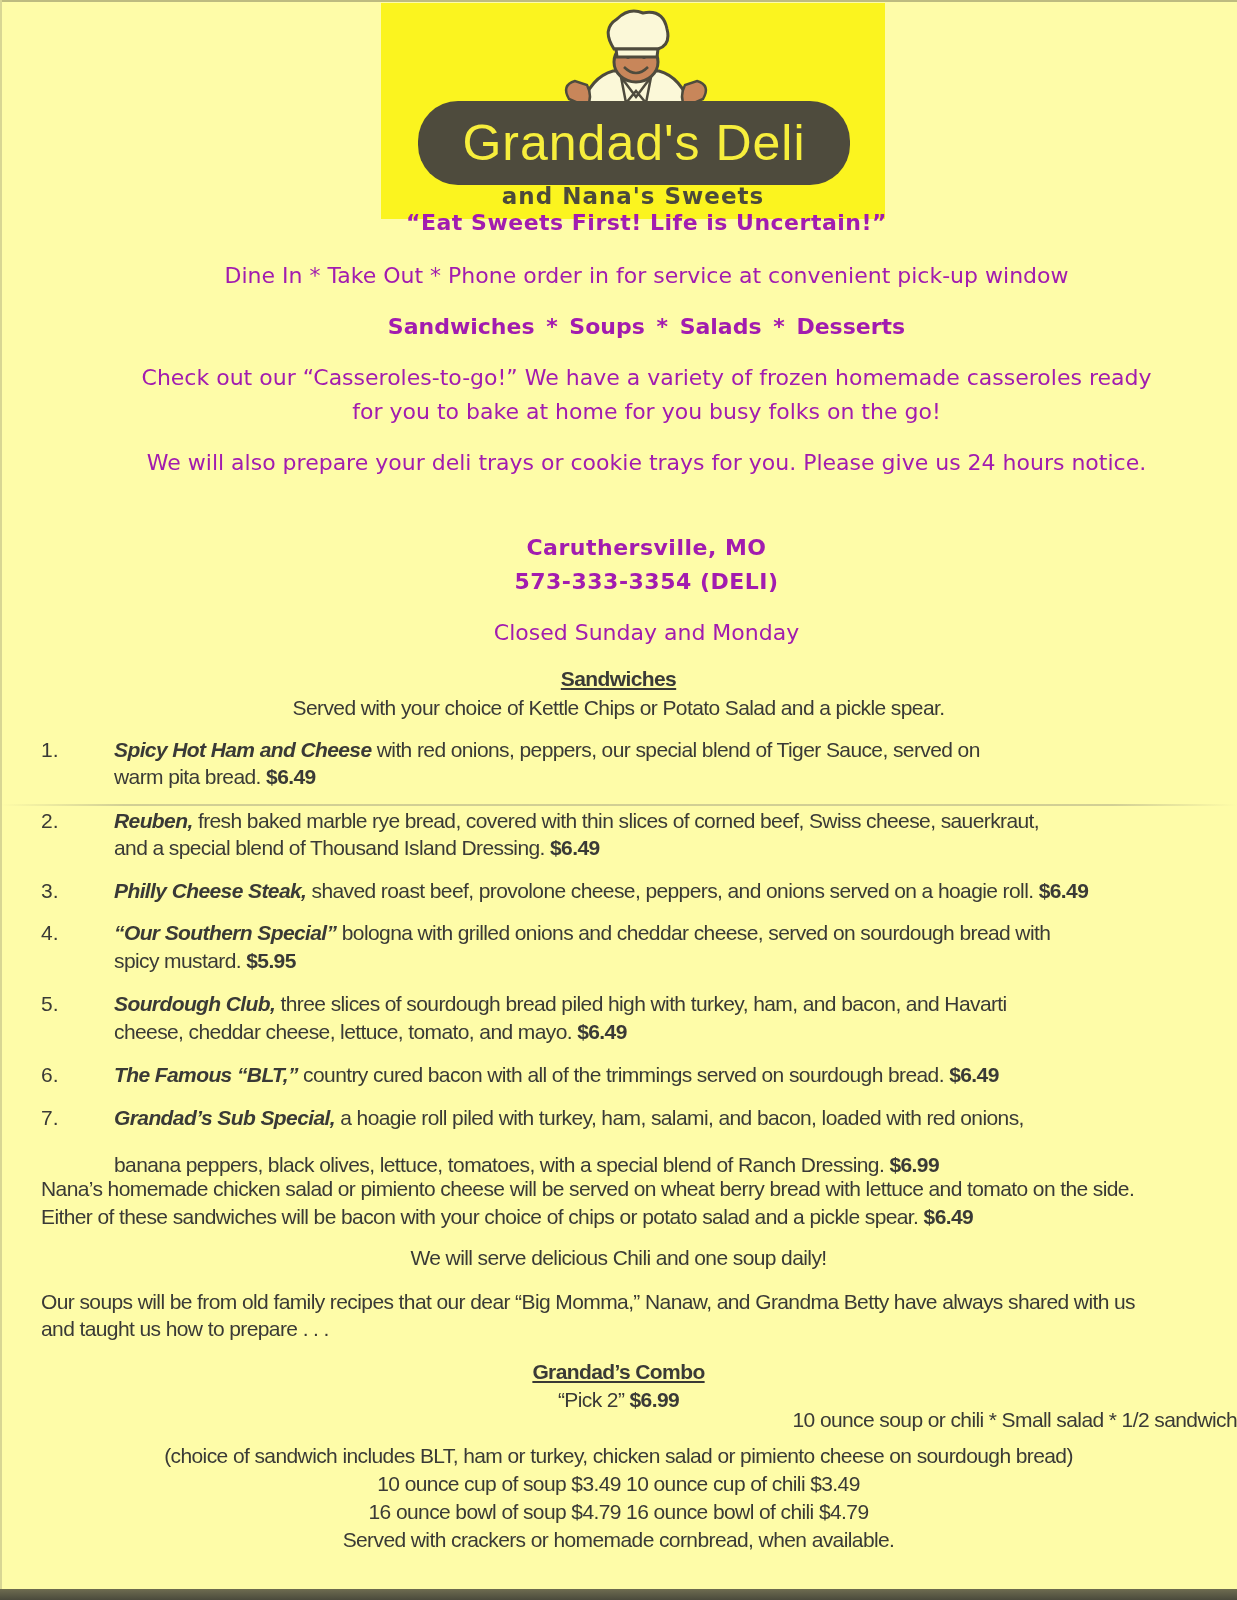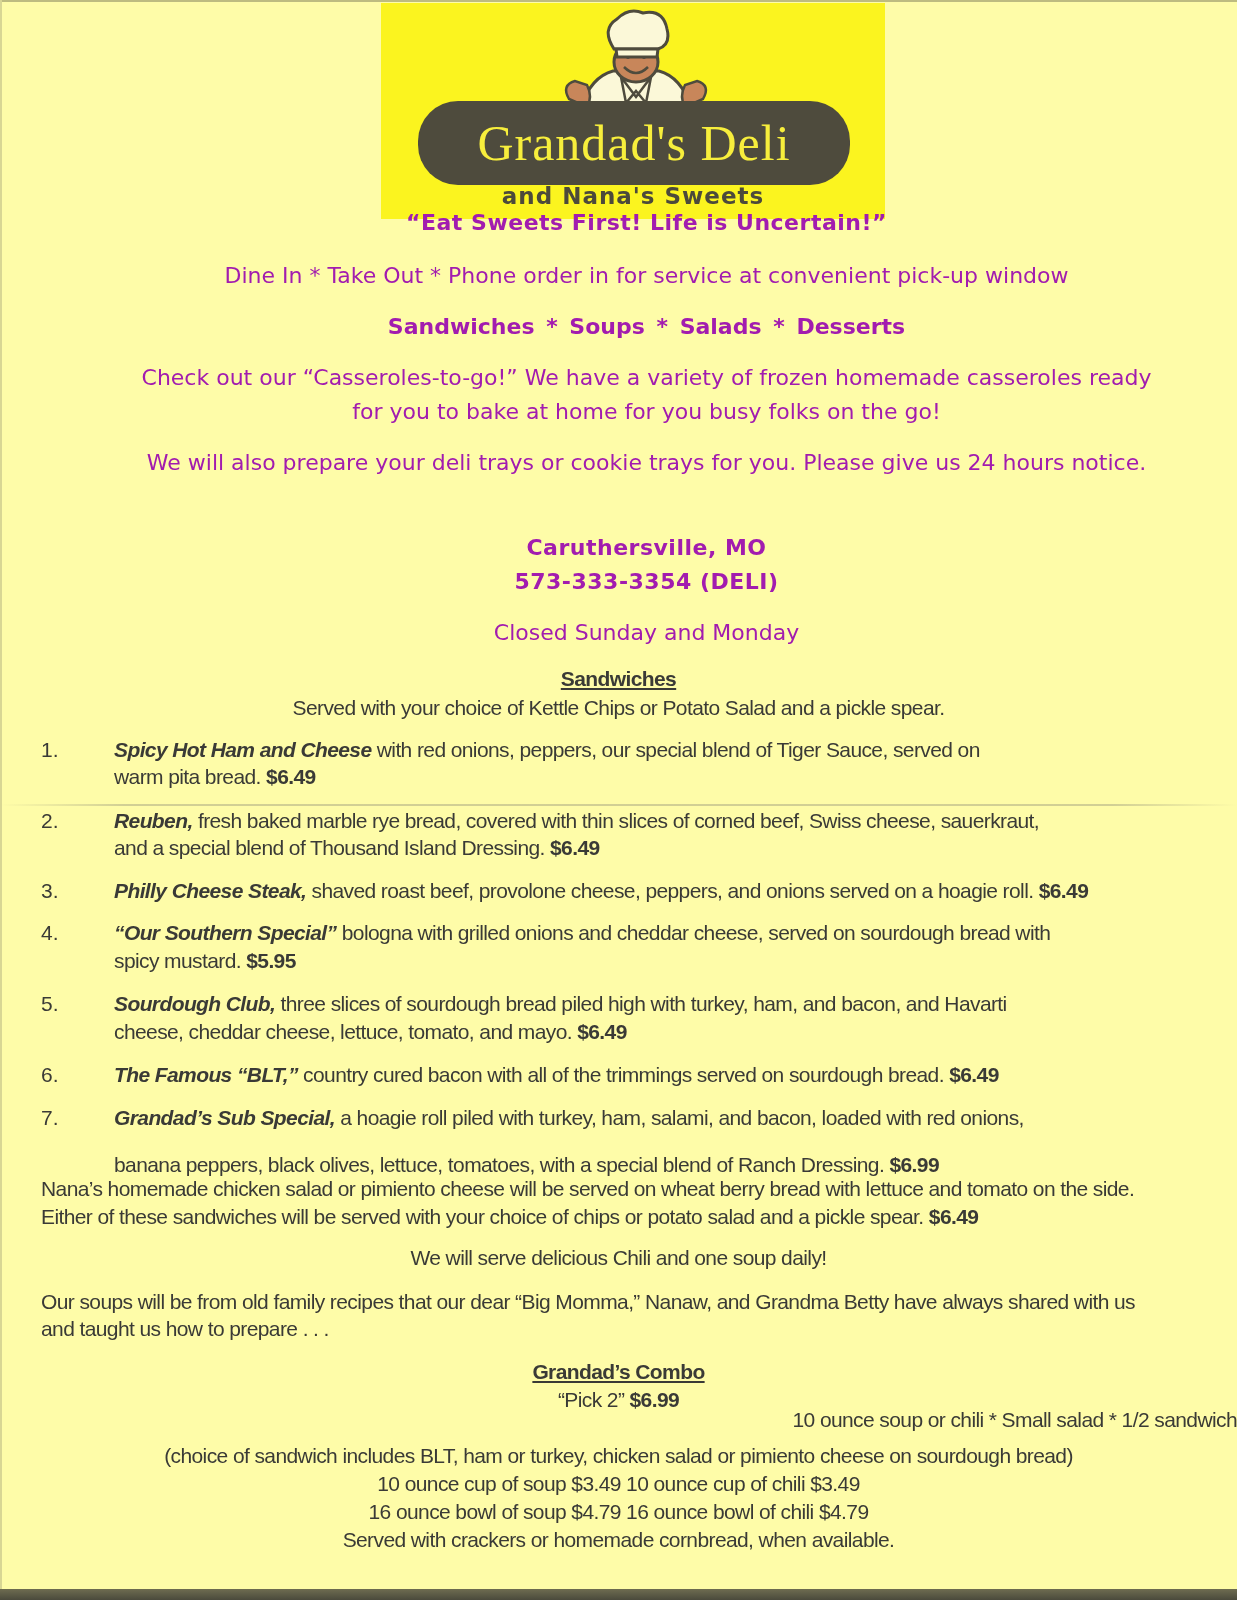--- a/index.html
+++ b/index.html
@@ -53,21 +53,21 @@
       position: absolute;
       left: 37px; top: 98px;
       width: 432px; height: 84px;
       background: #4e4b3d;
       border-radius: 40px;
     }
     .logo-title {
       position: absolute;
       left: 0; top: 12px; width: 432px;
       text-align: center;
-      font-family: Liberation Serif, serif;
+      font-family: Liberation Sans, sans-serif;
       font-size: 50px;
       color: #f7ee3c;
       letter-spacing: 1px;
       line-height: 60px;
     }
     .logo-sub {
       position: absolute;
       left: 0; top: 180px; width: 504px;
       text-align: center;
       font-family: "DejaVu Sans", sans-serif;
@@ -186,21 +186,21 @@
   <div class="line" style="top:1020px;"><span>cheese, cheddar cheese, lettuce, tomato, and mayo.  </span><span class="bold">$6.49</span></div>
 
   <div class="num" style="top:1063px;">6.</div>
   <div class="line" style="top:1063px;"><span class="bi">The Famous “BLT,”</span><span> country cured bacon with all of the trimmings served on sourdough bread.  </span><span class="bold">$6.49</span></div>
 
   <div class="num" style="top:1106px;">7.</div>
   <div class="line" style="top:1106px;"><span class="bi">Grandad’s Sub Special,</span><span> a hoagie roll piled with turkey, ham, salami, and bacon, loaded with red onions,</span></div>
   <div class="line" style="top:1134px;margin-top:19px;"><span>banana peppers, black olives, lettuce, tomatoes, with a special blend of Ranch Dressing.  </span><span class="bold">$6.99</span></div>
 
   <div class="para" style="top:1177px;">Nana’s homemade chicken salad or pimiento cheese will be served on wheat berry bread with lettuce and tomato on the side.</div>
-  <div class="para" style="top:1205px;"><span>Either of these sandwiches will be served with your choice of chips or potato salad and a pickle spear.  </span><span class="bold">$6.49</span></div>
+  <div class="para" style="top:1205px;"><span>Either of these sandwiches will be bacon with your choice of chips or potato salad and a pickle spear.  </span><span class="bold">$6.49</span></div>
 
   <div class="atext center" style="top:1246px;">We will serve delicious Chili and one soup daily!</div>
   <div class="para" style="top:1290px;">Our soups will be from old family recipes that our dear “Big Momma,” Nanaw, and Grandma Betty have always shared with us</div>
   <div class="para" style="top:1317px;">and taught us how to prepare . . .</div>
 
   <div class="atext center heading" style="top:1360px;">Grandad’s Combo</div>
   <div class="atext center" style="top:1388px;"><span>“Pick 2”  </span><span class="bold">$6.99</span></div>
   <div class="atext center" style="top:1408px;text-align:right;">10 ounce soup or chili  *  Small salad *  1/2 sandwich</div>
   <div class="atext center" style="top:1444px;">(choice of sandwich includes BLT, ham or turkey, chicken salad or pimiento cheese on sourdough bread)</div>
   <div class="atext center" style="top:1472px;">10 ounce cup of soup  $3.49      10 ounce cup of chili  $3.49</div>

